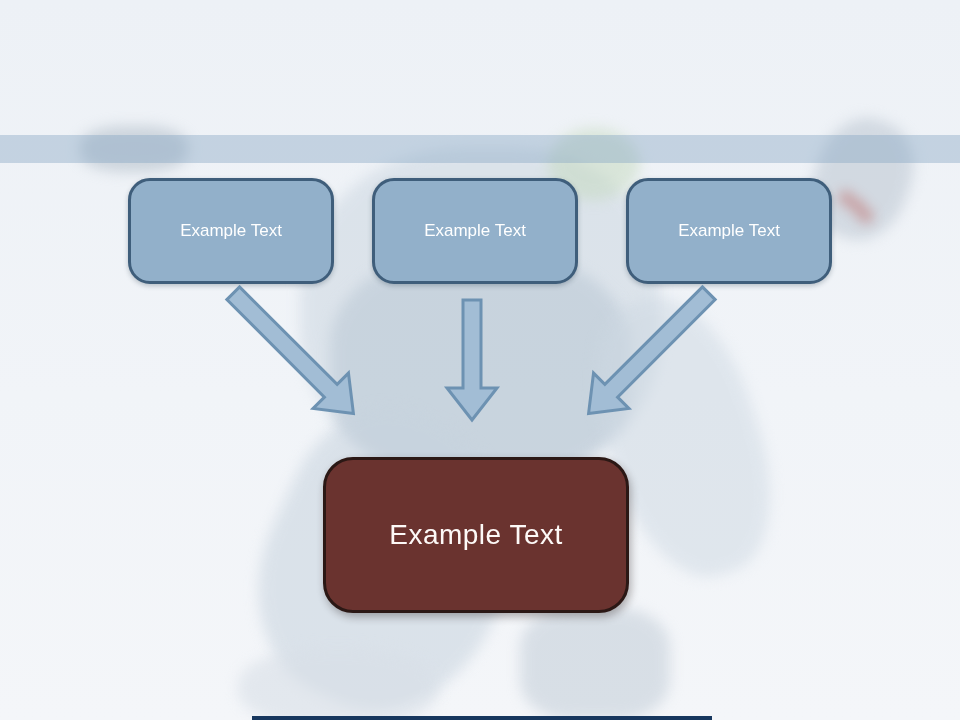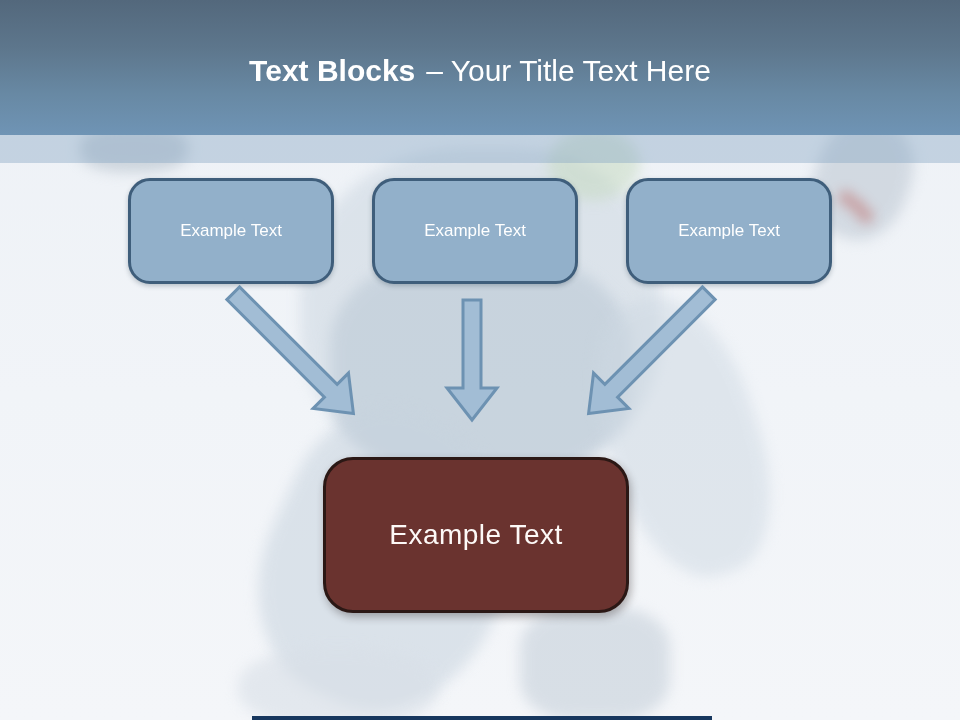--- a/index.html
+++ b/index.html
@@ -76,25 +76,20 @@
     <div class="bg-shape bg-left-leg"></div>
     <div class="bg-shape bg-right-leg"></div>
     <div class="bg-shape bg-shoe"></div>
     <div class="bg-shape bg-left-foot"></div>
     <div class="bg-shape bg-left-hand"></div>
     <div class="bg-shape bg-right-arm"></div>
     <div class="bg-shape bg-hair-streak"></div>
     <div class="bg-shape bg-nails"></div>
   </div>
 
-  <div class="header">
-    <div class="title">
-      <span class="title-bold">Text Blocks</span><span class="title-regular">– Your Title Text Here</span>
-    </div>
-  </div>
   <div class="header-strip"></div>
 
   <div class="top-box top-box-1">
     <span>Example Text</span>
   </div>
   <div class="top-box top-box-2">
     <span>Example Text</span>
   </div>
   <div class="top-box top-box-3">
     <span>Example Text</span>

